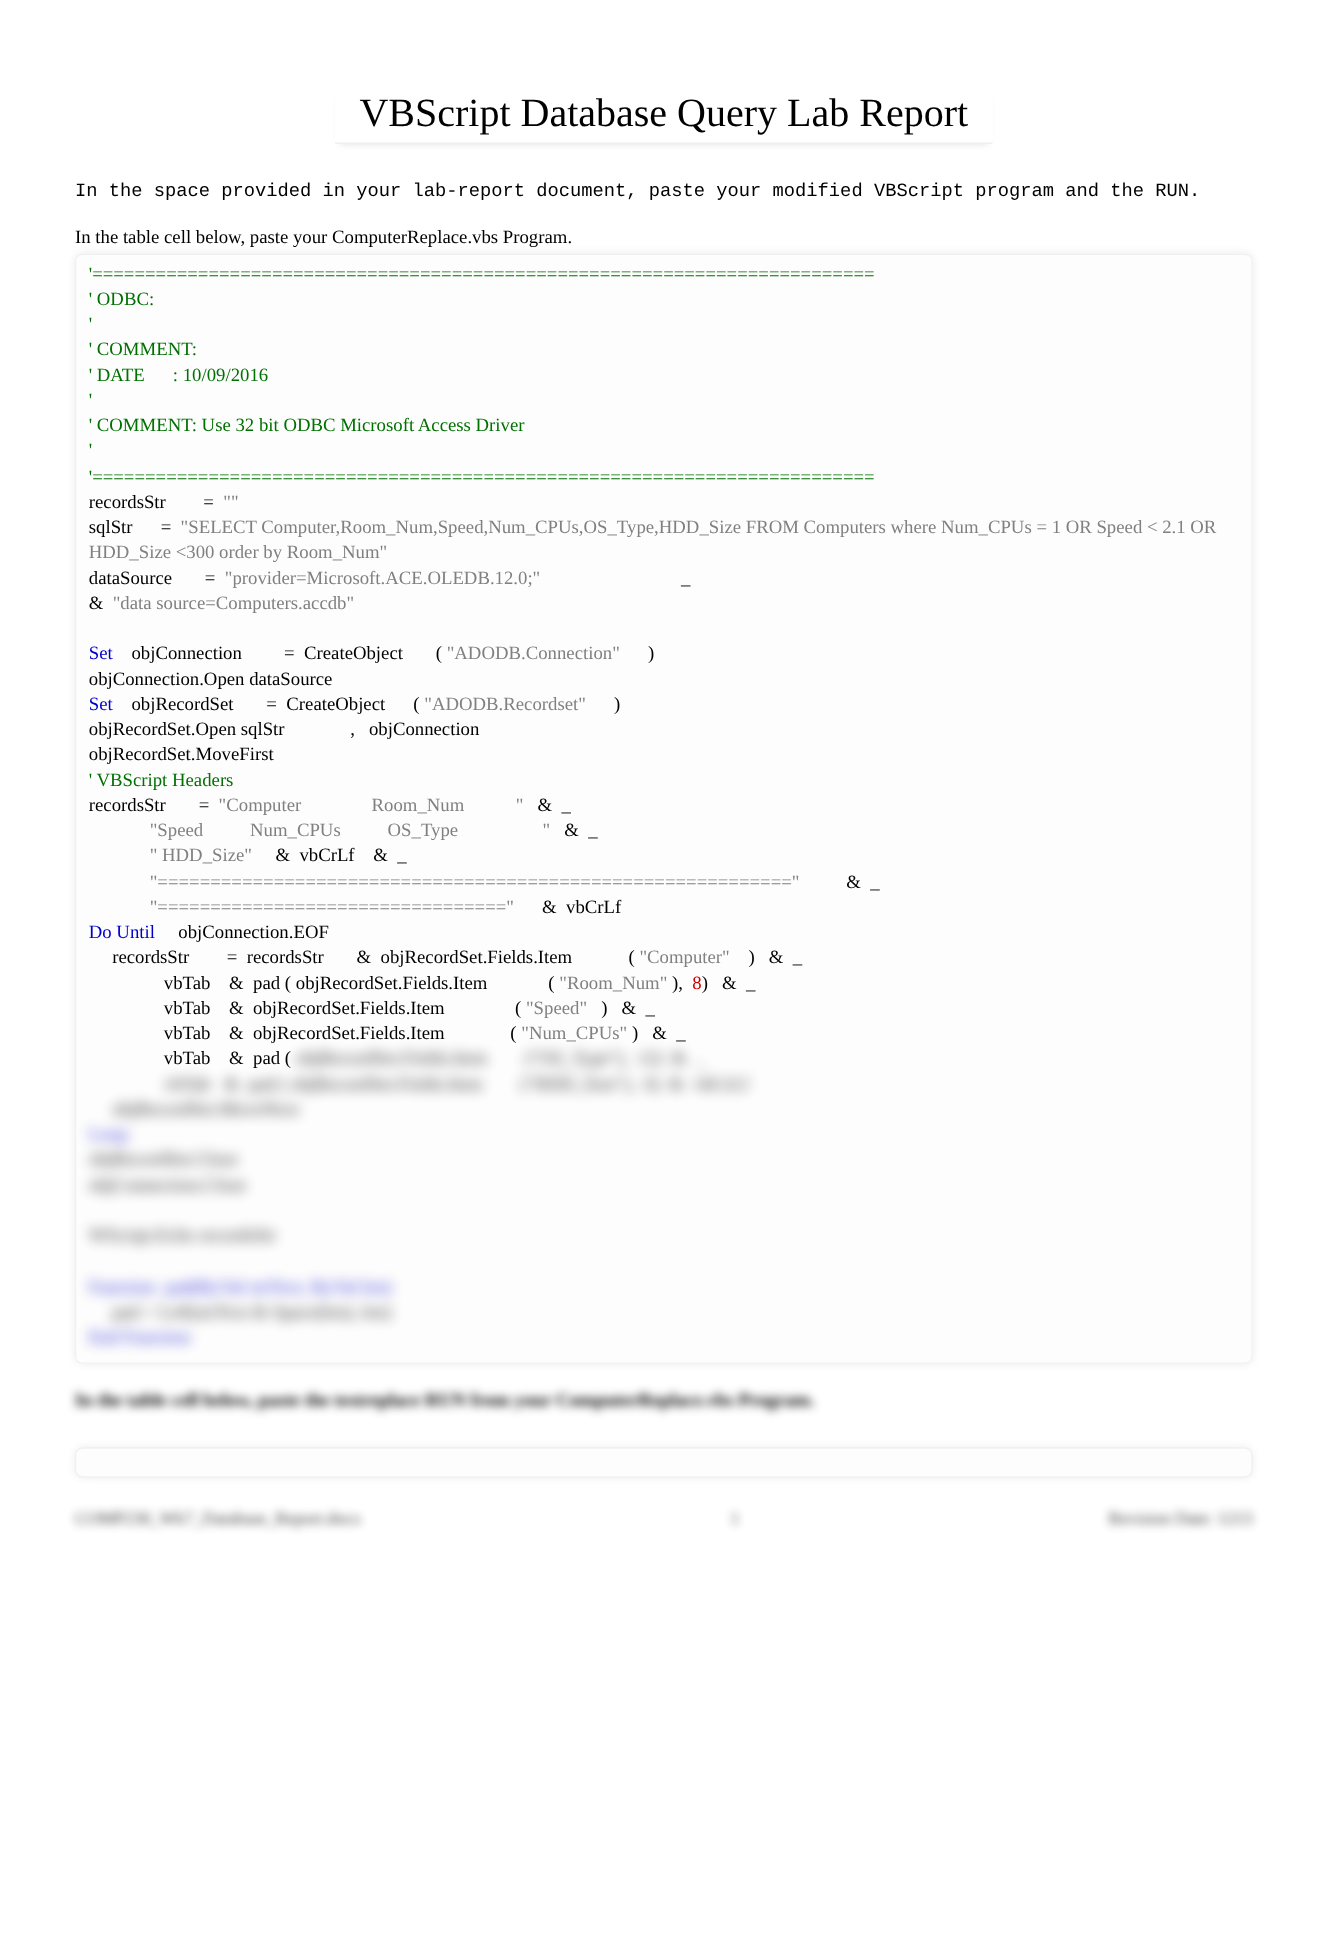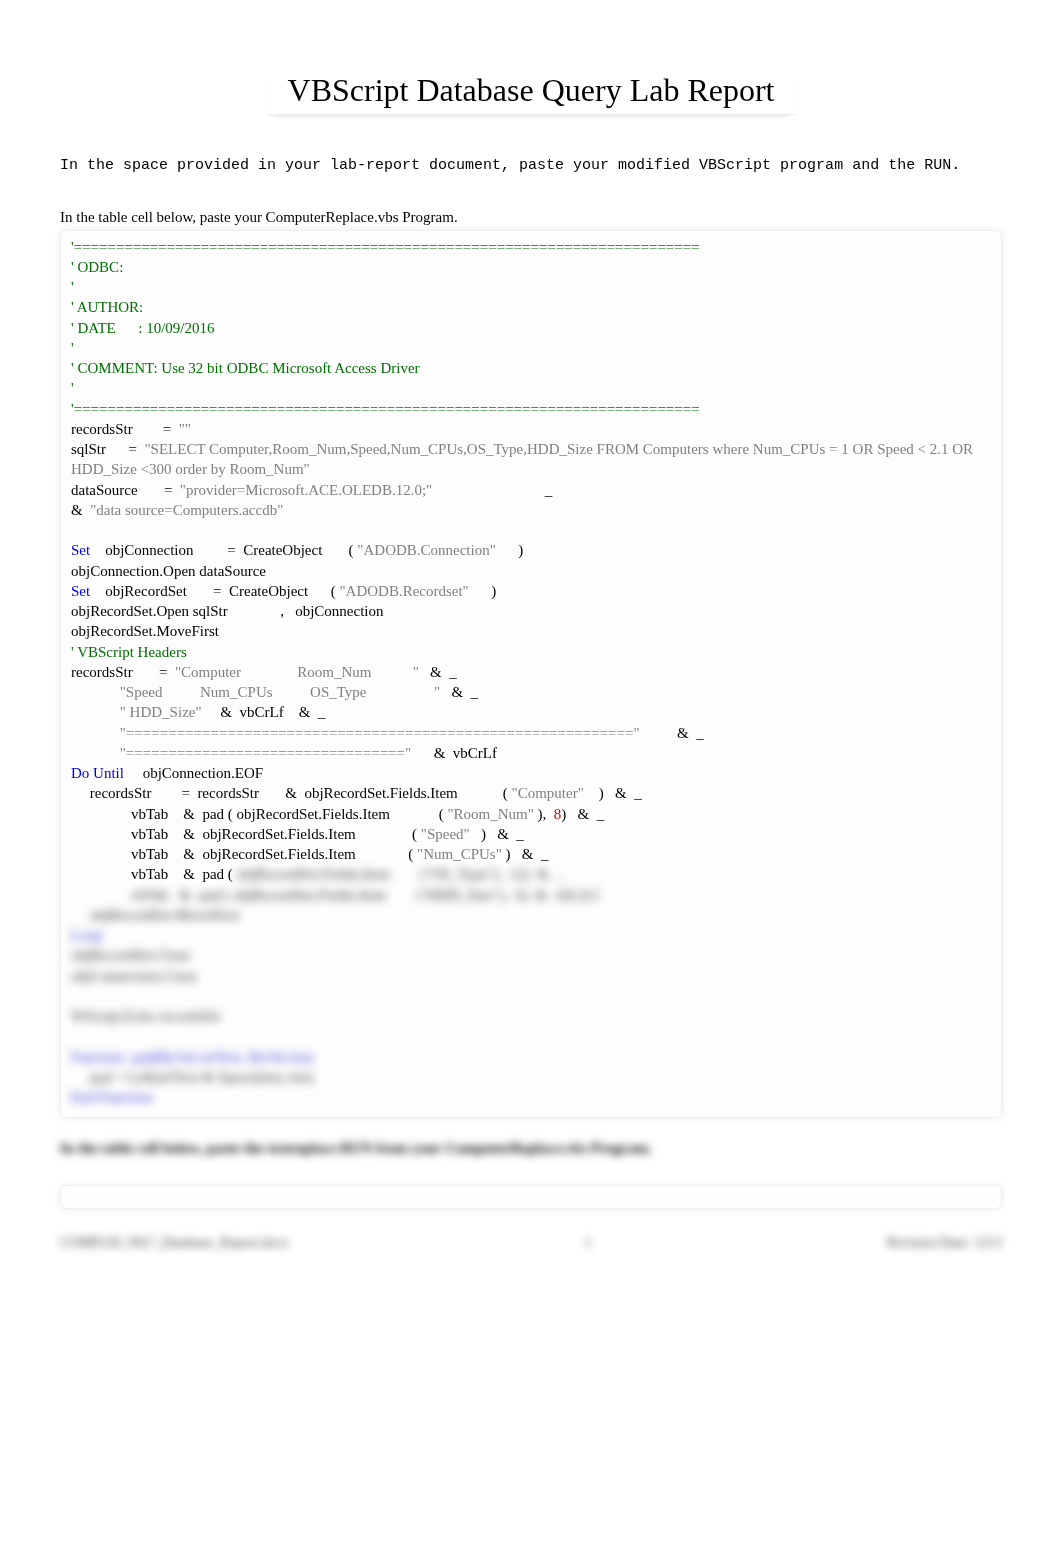--- a/index.html
+++ b/index.html
@@ -7,38 +7,38 @@
     margin: 0;
     padding: 40px 60px;
     background: #ffffff;
     color: #000;
     font-size: 15px;
   }
   .title {
     text-align: center;
     font-size: 32px;
     font-weight: normal;
-    margin: 30px auto 40px;
+    margin: 30px auto 28px;
     max-width: 700px;
     line-height: 1.3;
     position: relative;
   }
   .title-underline {
     display: inline-block;
     border-bottom: 1px solid rgba(0,0,0,0.08);
     box-shadow: 0 4px 6px -4px rgba(0,0,0,0.15);
     padding: 0 20px 2px;
   }
   .intro {
     margin: 20px 0 10px;
     line-height: 1.4;
     font-family: Liberation Mono, monospace;
   }
   .instruction {
-    margin: 33px 0 4px;
+    margin: 18px 0 4px;
   }
   .code-block {
     background: linear-gradient(#fdfdfd,#fdfdfd);
     border: 1px solid rgba(0,0,0,0.05);
     box-shadow: 0 0 8px rgba(0,0,0,0.08), inset 0 0 30px rgba(255,255,255,0.5);
     border-radius: 6px;
     padding: 6px 10px 10px;
     font-family: "Times New Roman", Times, serif;
     font-size: 15px;
     line-height: 1.35;
@@ -86,21 +86,21 @@
   <span class="title-underline">VBScript Database Query Lab Report</span>
 </h1>
 
 <p class="intro">In the space provided in your lab-report document, paste your modified VBScript program and the RUN.</p>
 
 <p class="instruction">In the table cell below, paste your ComputerReplace.vbs Program.</p>
 
 <div class="code-block"><span class="cgreen">'==========================================================================</span>
 <span class="cgreen">' ODBC:</span>
 <span class="cgreen">'</span>
-<span class="cgreen">' AUTHOR:</span>
+<span class="cgreen">' COMMENT:</span>
 <span class="cgreen">' DATE      : 10/09/2016</span>
 <span class="cgreen">'</span>
 <span class="cgreen">' COMMENT: Use 32 bit ODBC Microsoft Access Driver</span>
 <span class="cgreen">'</span>
 <span class="cgreen">'==========================================================================</span>
 <span class="cblack">recordsStr</span>        <span class="cblack">=</span>  <span class="cgray">""</span>
 <span class="cblack">sqlStr</span>      <span class="cblack">=</span>  <span class="cgray">"SELECT Computer,Room_Num,Speed,Num_CPUs,OS_Type,HDD_Size FROM Computers where Num_CPUs = 1 OR Speed &lt; 2.1 OR HDD_Size &lt;300 order by Room_Num"</span>
 <span class="cblack">dataSource</span>       <span class="cblack">=</span>  <span class="cgray">"provider=Microsoft.ACE.OLEDB.12.0;"</span>                              <span class="cblack">_</span>
 <span class="cblack">&amp;</span>  <span class="cgray">"data source=Computers.accdb"</span>
 

